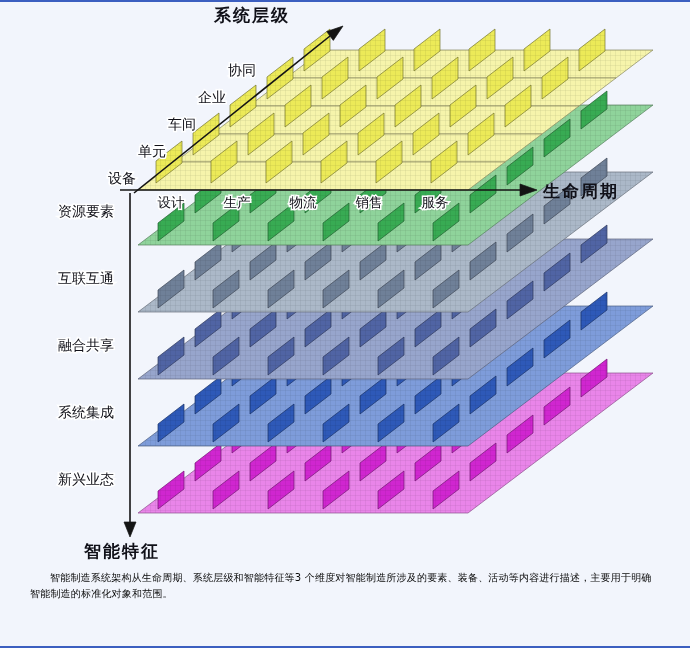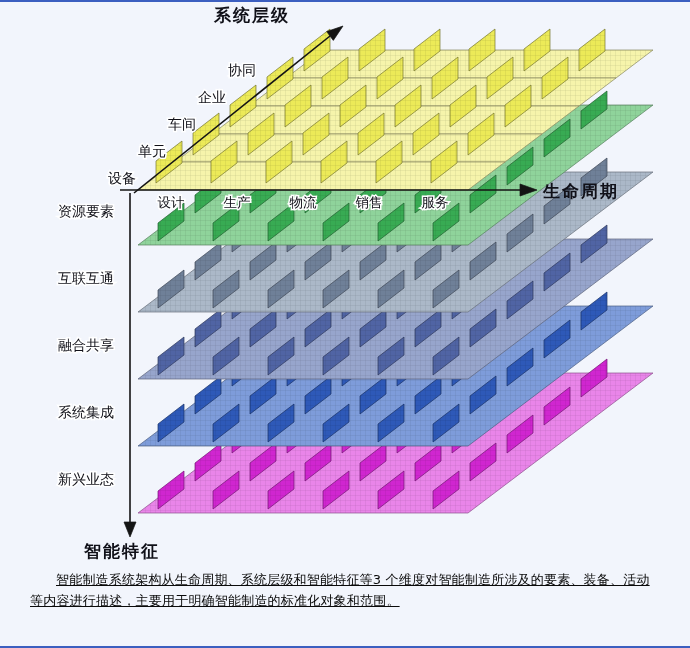--- a/index.html
+++ b/index.html
@@ -9,22 +9,22 @@
     font-family:"DejaVu Sans","Liberation Sans",sans-serif;
     position:relative;
   }
   .rule{position:absolute;left:0;width:690px;height:2px;background:#3c5fc0;}
   .rule.top{top:0;}
   .rule.bottom{bottom:0;}
   figure{margin:0;padding:0;}
   svg{display:block;}
   .caption{
     margin:2px 30px 0 30px;
-    font-size:13px;line-height:1.58;color:#0a0a0a;
-    text-indent:2em;letter-spacing:0.2px;text-decoration:underline;
+    font-size:10px;line-height:1.58;color:#0a0a0a;
+    text-indent:2em;letter-spacing:0.2px;
   }
   text{font-family:"DejaVu Sans","Liberation Sans",sans-serif;}
 </style>
 </head>
 <body>
 
 <div class="rule top"></div>
 
 <figure>
   <svg id="diagram" width="690" height="568" viewBox="0 0 690 568">

